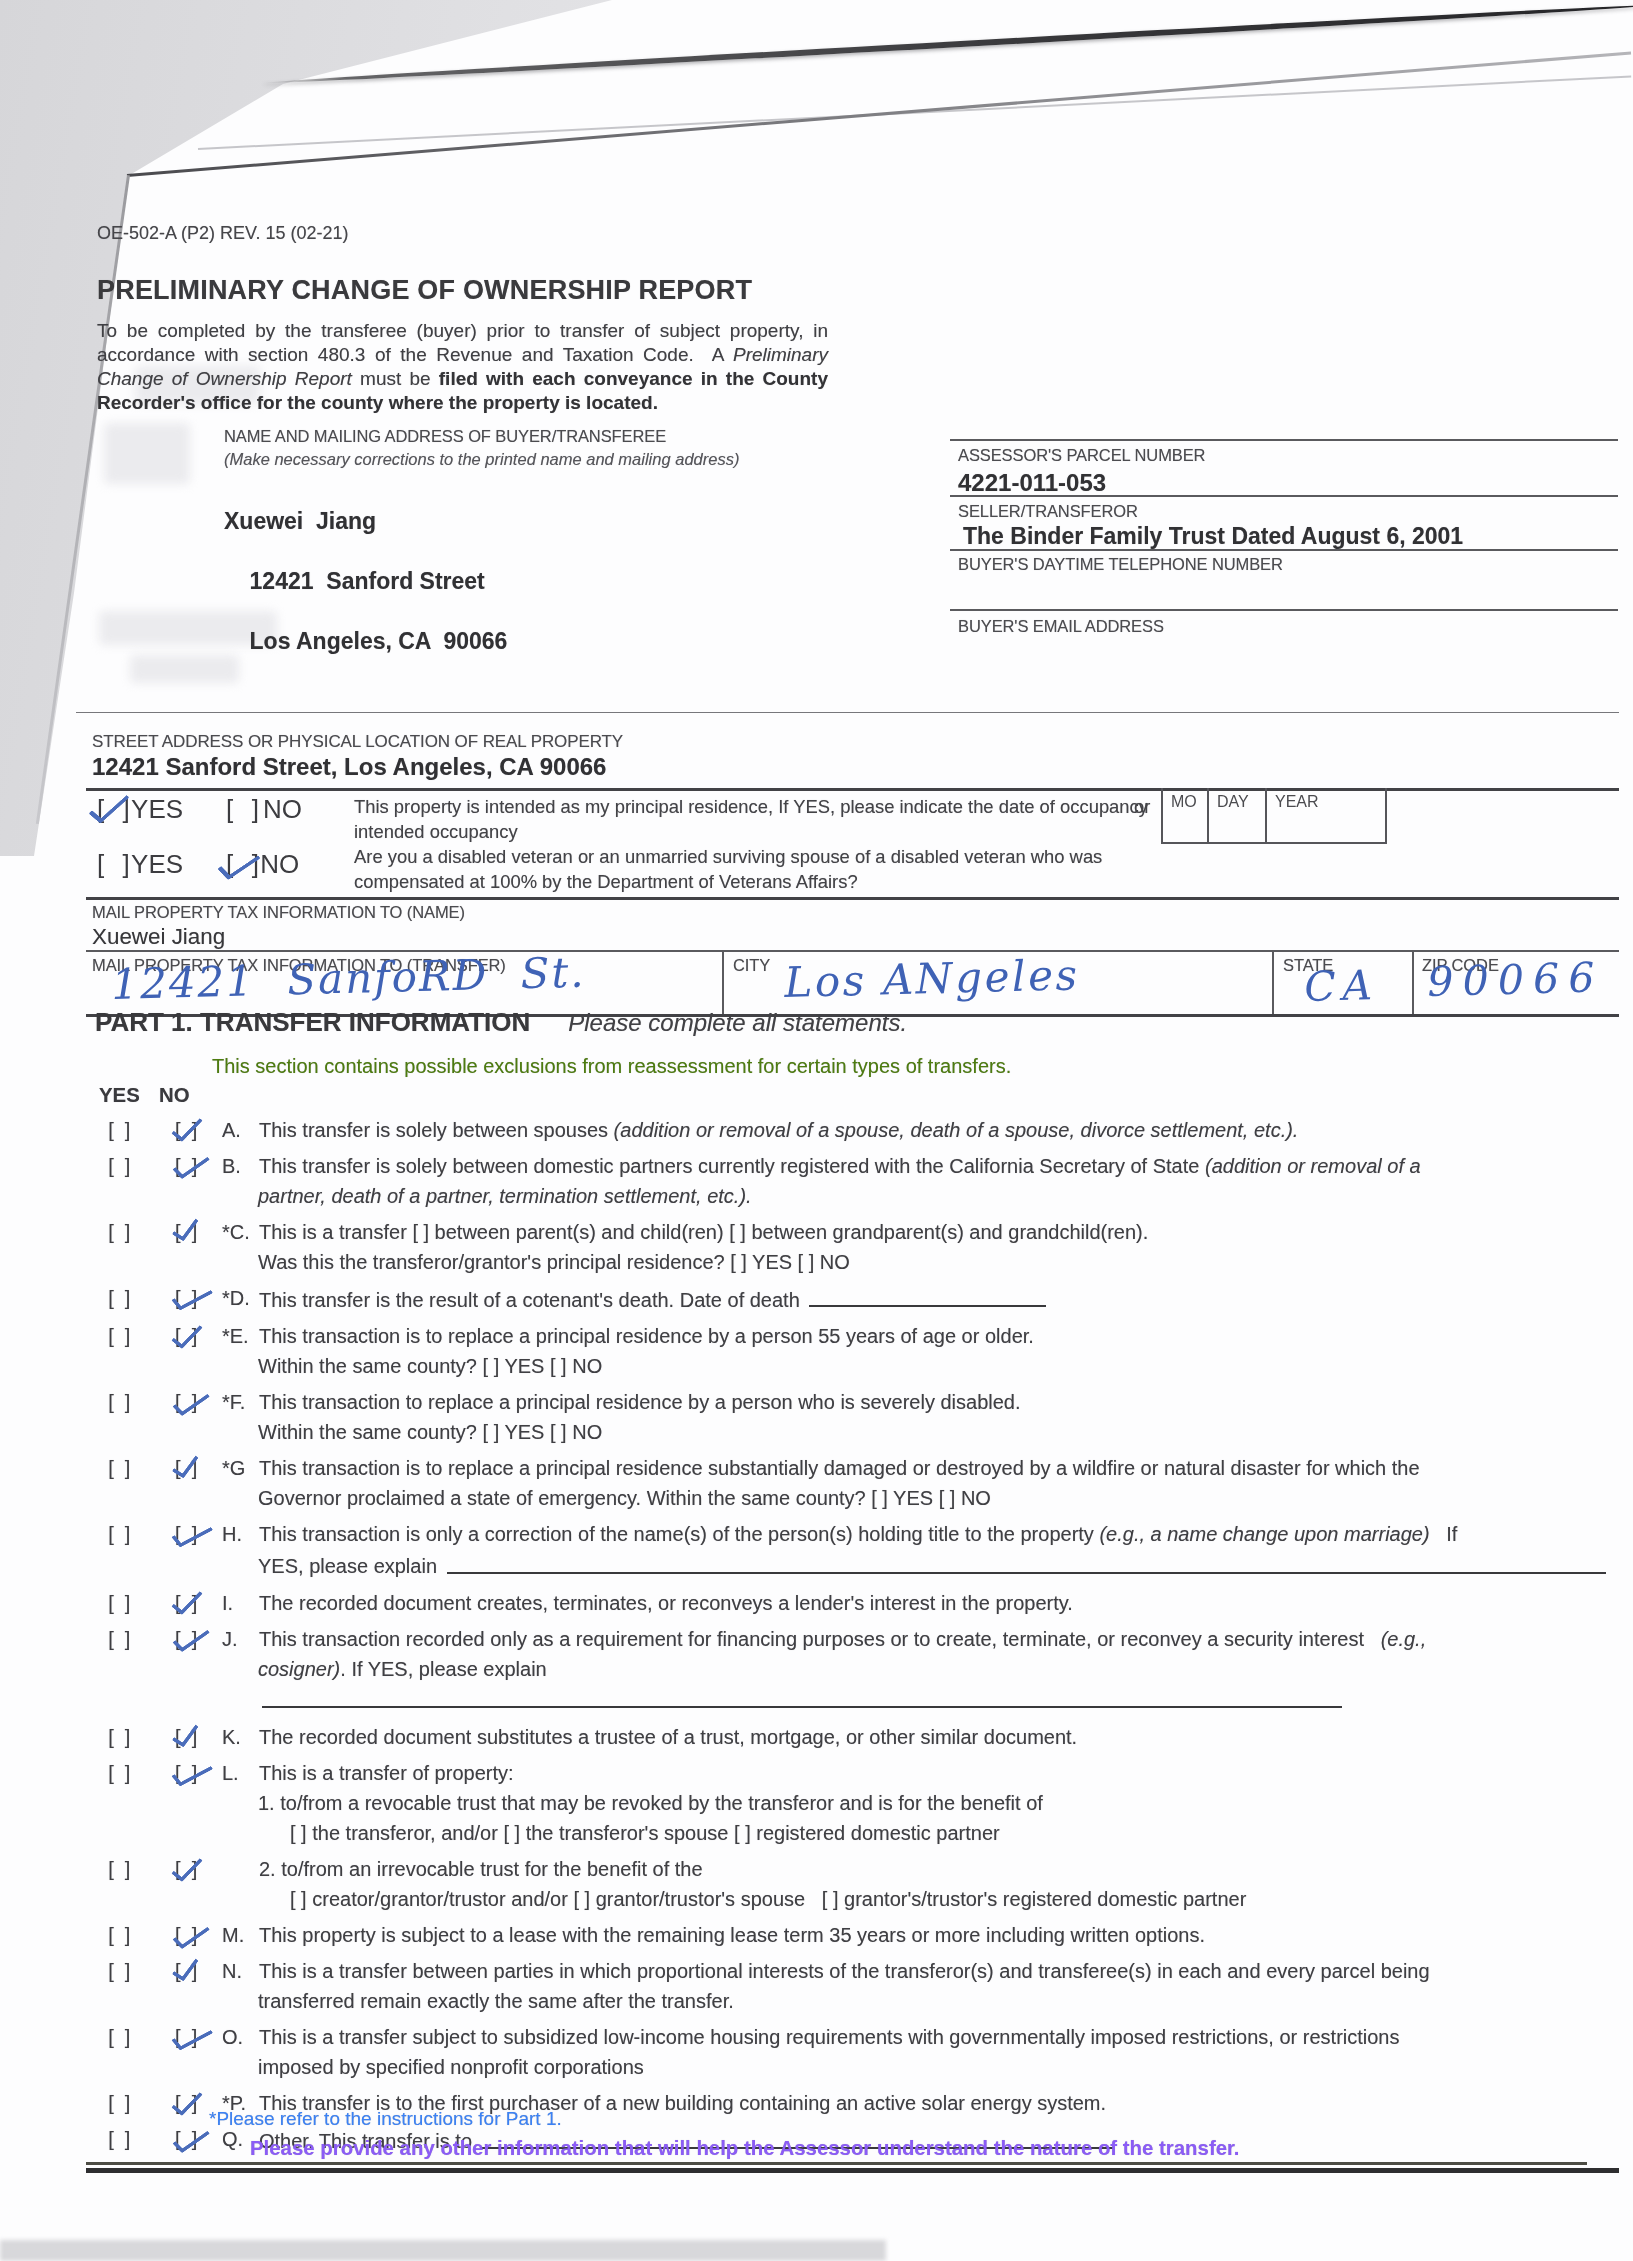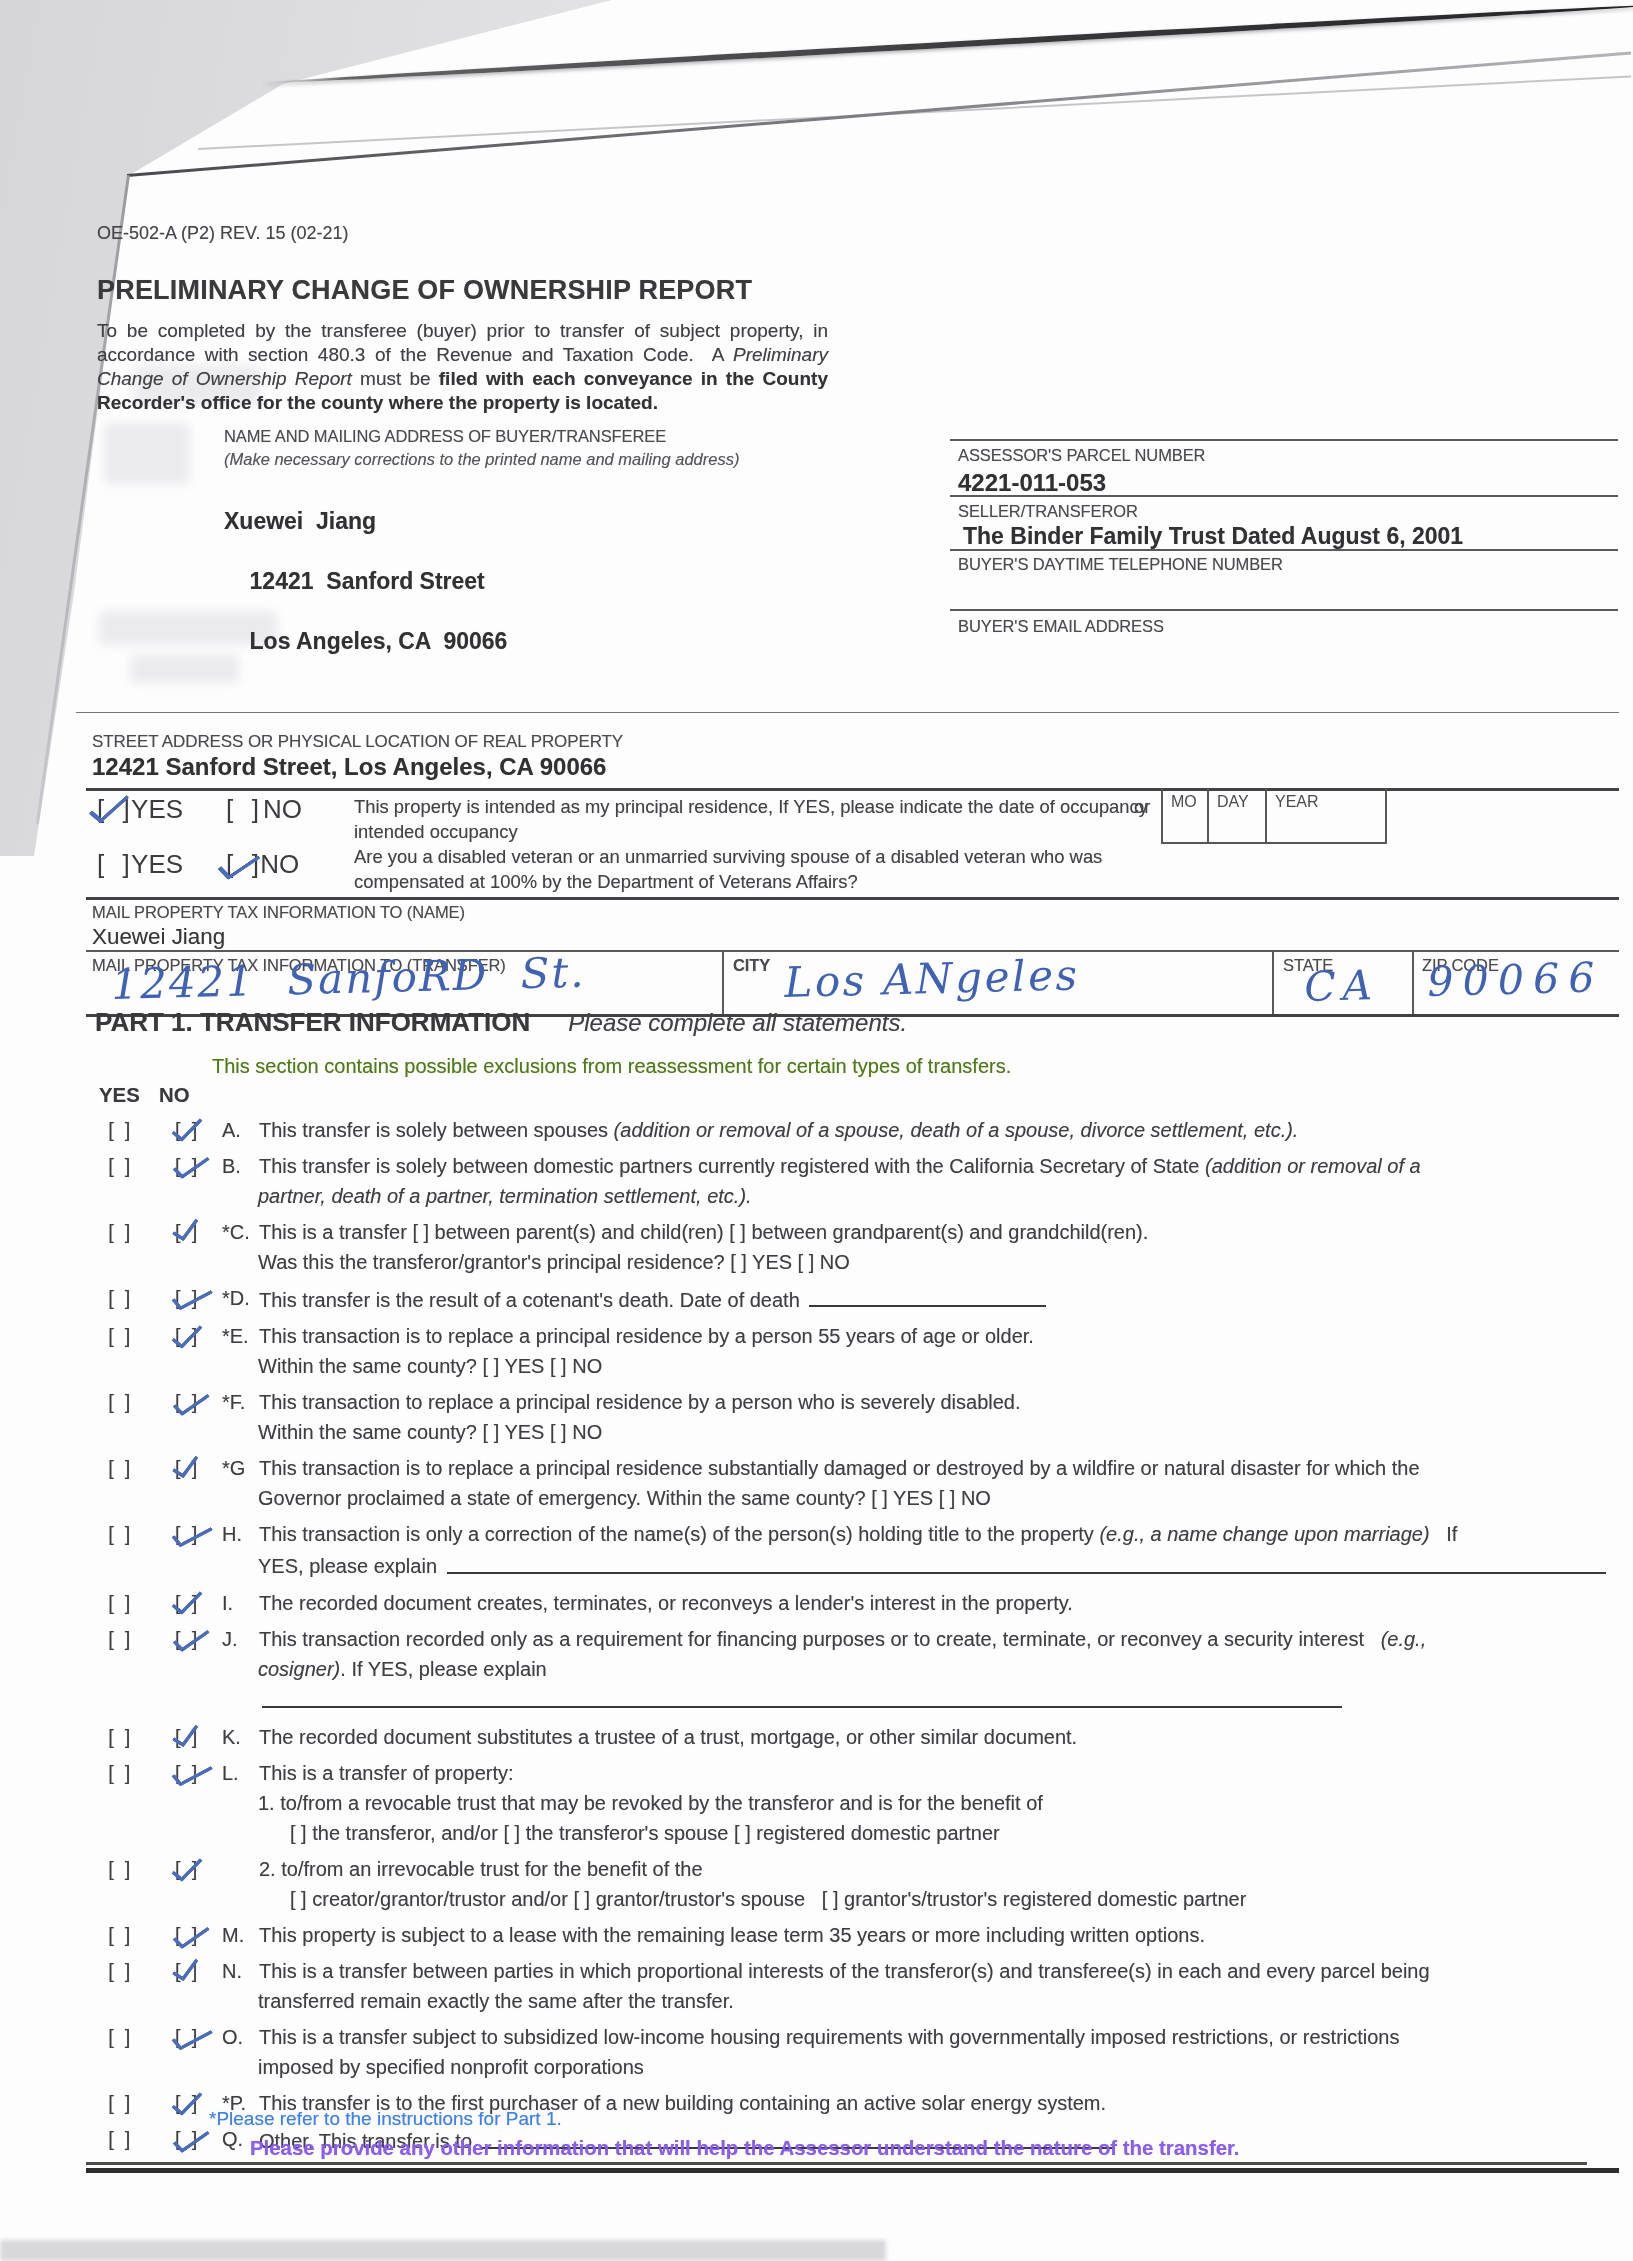--- a/index.html
+++ b/index.html
@@ -141,21 +141,21 @@
   <div class="abs stmt soft" style="left:354px;top:844px;">Are you a disabled veteran or an unmarried surviving spouse of a disabled veteran who was</div>
   <div class="abs stmt soft" style="left:354px;top:869px;">compensated at 100% by the Department of Veterans Affairs?</div>
 
   <div class="hline thick" style="left:86px;top:897px;width:1533px;"></div>
   <div class="abs lbl soft" style="left:92px;top:903px;">MAIL PROPERTY TAX INFORMATION TO (NAME)</div>
   <div class="abs soft" style="left:92px;top:924px;font-size:22.4px;color:#37373a;">Xuewei Jiang</div>
   <div class="hline" style="left:86px;top:950px;width:1533px;"></div>
   <div class="abs lbl soft" style="left:92px;top:956px;">MAIL PROPERTY TAX INFORMATION TO (TRANSFER)</div>
   <div class="abs hand" style="left:112px;top:960px;font-size:42px;word-spacing:17px;letter-spacing:2px;">12421  SanfoRD  St.</div>
   <div class="vline" style="left:722px;top:952px;height:63px;"></div>
-  <div class="abs lbl soft" style="left:733px;top:956px;font-weight:bold;">CITY</div>
+  <div class="abs lbl soft" style="left:733px;top:956px;">CITY</div>
   <div class="abs hand" style="left:785px;top:958px;font-size:42px;letter-spacing:2.6px;">Los ANgeles</div>
   <div class="vline" style="left:1272px;top:952px;height:63px;"></div>
   <div class="abs lbl soft" style="left:1283px;top:956px;">STATE</div>
   <div class="abs hand" style="left:1305px;top:963px;font-size:41px;letter-spacing:6.6px;">CA</div>
   <div class="vline" style="left:1412px;top:952px;height:63px;"></div>
   <div class="abs lbl soft" style="left:1422px;top:956px;">ZIP CODE</div>
   <div class="abs hand" style="left:1428px;top:958px;font-size:41px;letter-spacing:9.2px;">90066</div>
   <div class="hline thick" style="left:86px;top:1014px;width:1533px;"></div>
 
   <div class="abs soft" style="left:95px;top:1007px;white-space:nowrap;">

